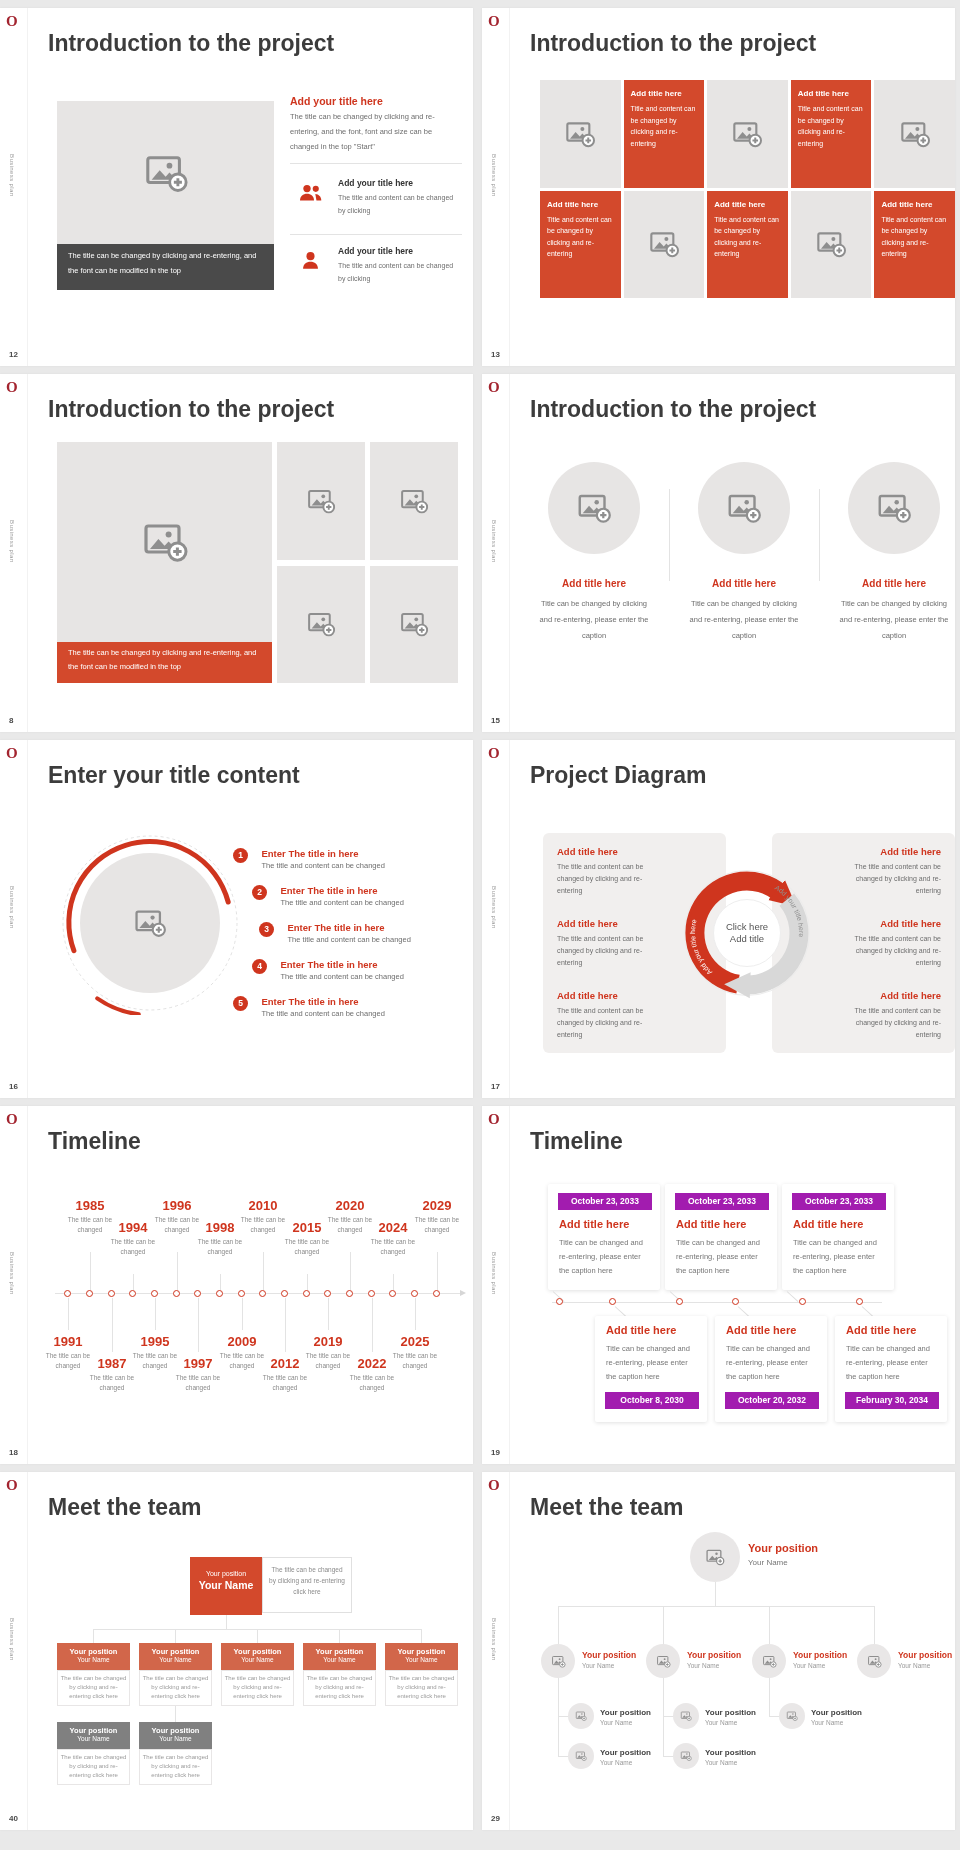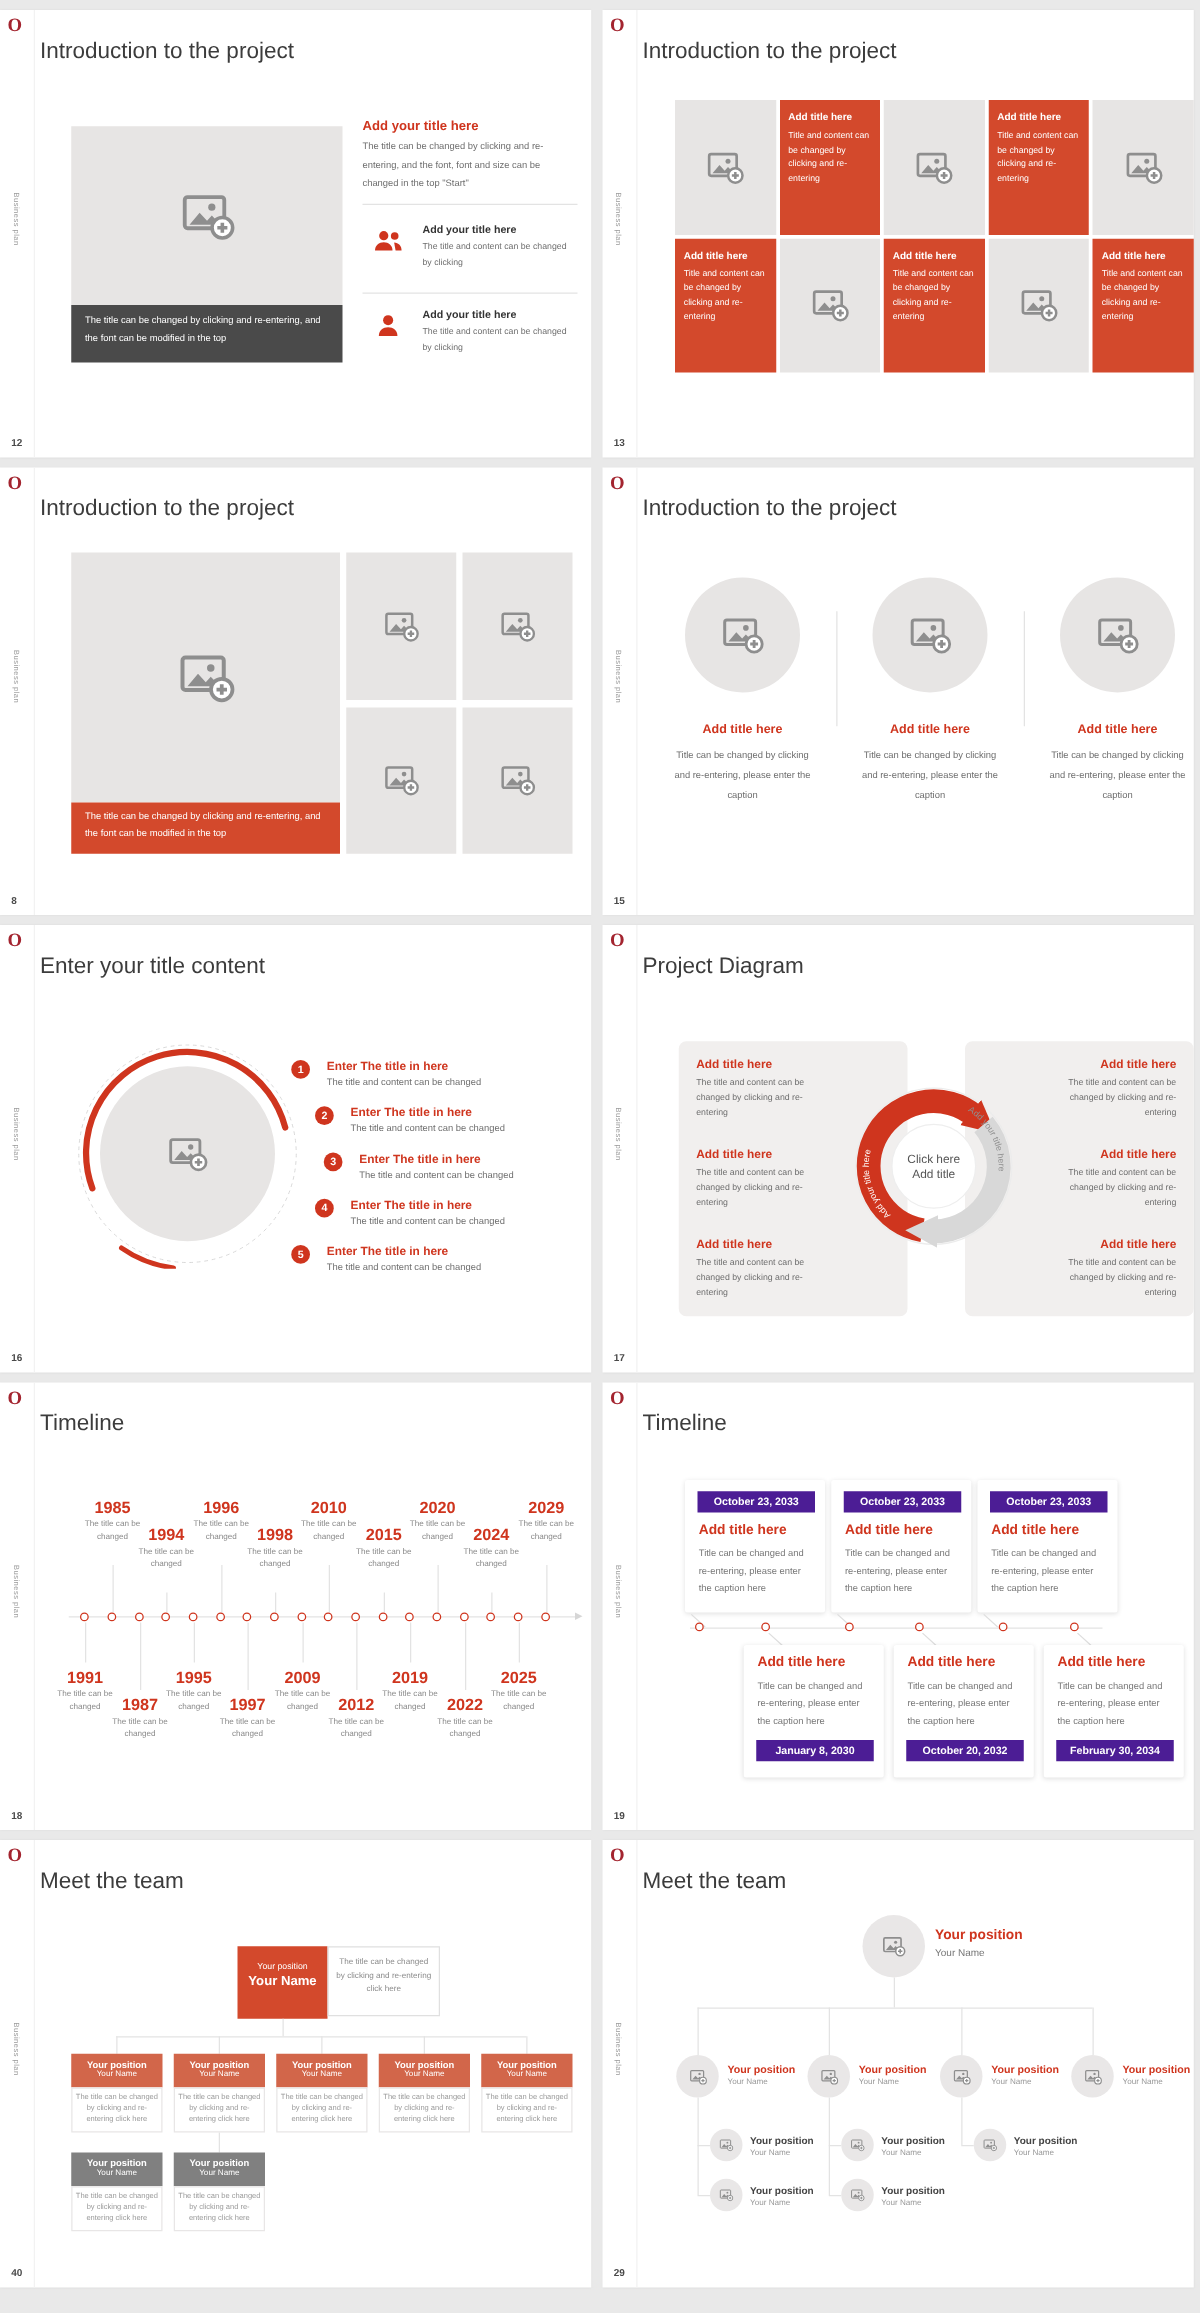--- a/index.html
+++ b/index.html
@@ -4,33 +4,33 @@
 <style>
 *{margin:0;padding:0;box-sizing:border-box}
 html,body{width:960px;height:1850px}
 body{background:#e9e9e9;font-family:"Liberation Sans",sans-serif;position:relative;overflow:hidden}
 .slide{position:absolute;width:473px;height:358px;background:#fff;box-shadow:0 0 2px rgba(0,0,0,.06)}
 .abs{position:absolute}
 .logo{left:6px;top:5px;font-family:"Liberation Serif",serif;font-size:15px;font-weight:bold;color:#a3242f}
 .sbline{left:27px;top:0;width:1px;height:100%;background:#f2f2f2}
 .vlab{left:9px;top:146px;writing-mode:vertical-rl;font-size:6px;color:#9a9a9a;letter-spacing:.4px}
 .pnum{left:9px;bottom:7px;font-size:8px;font-weight:bold;color:#4a4a4a}
-.stitle{left:32px;top:22px;font-size:18px;font-weight:400;color:#3c3c3c}
+.stitle{left:48px;top:22px;font-size:23px;font-weight:700;color:#3c3c3c}
 .ph{background:#e7e5e4;display:flex;align-items:center;justify-content:center;color:#8e8e8e}
 .red{color:#cf351e}
 .b{font-weight:bold}
 .gtx{color:#6e6e6e}
 .line{background:#e3e3e3}
 .cbr{background:#d3492c;color:#fff;padding:9px 7px}
 .dot{width:7px;height:7px;border:1.5px solid #cf351e;border-radius:50%;background:#fff}
 .yb{text-align:center;width:62px}
 .yr{font-size:13px;font-weight:bold;color:#cf351e}
 .cap{font-size:6.5px;color:#8a8a8a;line-height:1.6;margin-top:2px}
 .card{background:#fff;box-shadow:0 1px 4px rgba(0,0,0,.12);border-radius:2px}
-.badge{background:#4c1d95;color:#fff;font-weight:bold;font-size:8.5px;text-align:center;height:17px;line-height:17px}
+.badge{background:#a21caf;color:#fff;font-weight:bold;font-size:8.5px;text-align:center;height:17px;line-height:17px}
 .obox{background:#d2664a;color:#fff;text-align:center;padding-top:4px}
 .capbox{border:1px solid #e8e6e6;color:#9b9b9b;font-size:6px;line-height:1.5;text-align:center;padding:3px 2px;background:#fff}
 .nodec{background:#e9e7e7;border-radius:50%;display:flex;align-items:center;justify-content:center;color:#8e8e8e}
 .diag{position:absolute;width:15px;height:1px;background:#dedede;transform:rotate(42deg);transform-origin:left center}
 </style>
 </head>
 <body>
 
 <svg width="0" height="0" style="position:absolute">
 <defs>
@@ -493,21 +493,21 @@
   <div class="abs dot" style="left:317px;top:192px"></div>
   <div class="abs dot" style="left:374px;top:192px"></div>
 
   <div class="diag" style="left:133px;top:200px"></div>
   <div class="diag" style="left:256px;top:200px"></div>
   <div class="diag" style="left:380px;top:200px"></div>
 
   <div class="abs card" style="left:113px;top:210px;width:112px;height:106px">
     <div class="abs red b" style="left:11px;top:8px;font-size:11px">Add title here</div>
     <div class="abs" style="left:11px;top:26px;width:92px;font-size:7.5px;line-height:14px;color:#777">Title can be changed and re-entering, please enter the caption here</div>
-    <div class="badge abs" style="left:10px;top:76px;width:94px">January 8, 2030</div>
+    <div class="badge abs" style="left:10px;top:76px;width:94px">October 8, 2030</div>
   </div>
   <div class="abs card" style="left:233px;top:210px;width:112px;height:106px">
     <div class="abs red b" style="left:11px;top:8px;font-size:11px">Add title here</div>
     <div class="abs" style="left:11px;top:26px;width:92px;font-size:7.5px;line-height:14px;color:#777">Title can be changed and re-entering, please enter the caption here</div>
     <div class="badge abs" style="left:10px;top:76px;width:94px">October 20, 2032</div>
   </div>
   <div class="abs card" style="left:353px;top:210px;width:112px;height:106px">
     <div class="abs red b" style="left:11px;top:8px;font-size:11px">Add title here</div>
     <div class="abs" style="left:11px;top:26px;width:92px;font-size:7.5px;line-height:14px;color:#777">Title can be changed and re-entering, please enter the caption here</div>
     <div class="badge abs" style="left:10px;top:76px;width:94px">February 30, 2034</div>

